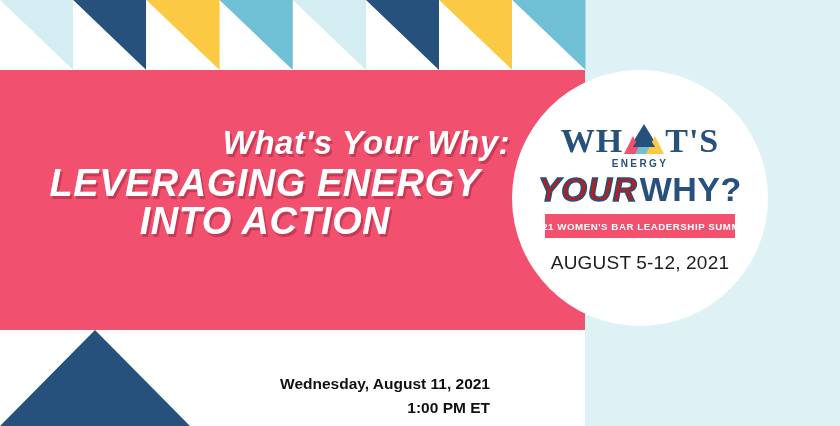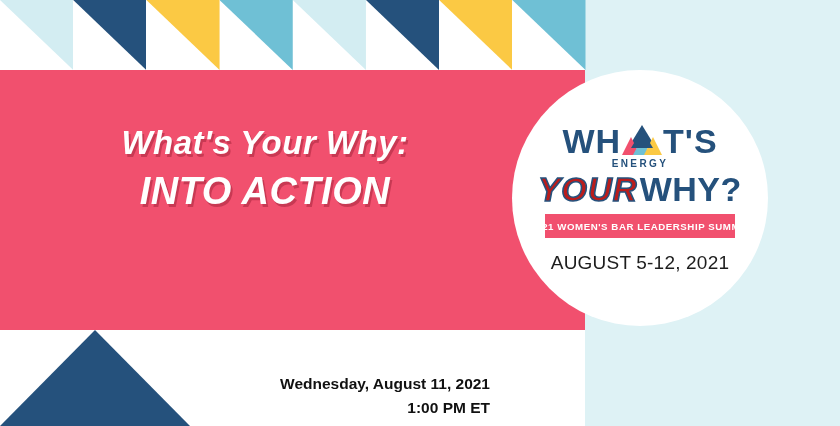--- a/index.html
+++ b/index.html
@@ -69,21 +69,22 @@
     font-style: italic;
     font-weight: bold;
     letter-spacing: 0.5px;
     text-shadow: 2px 3px 0 rgba(150,28,52,0.45);
     line-height: 1.02;
     z-index: 6;
   }
   .headline .line-1 {
     display: block;
     font-size: 33px;
-    margin-bottom: 12px;
+    margin-bottom: 4px;
+    text-align: right;
   }
   .headline .line-2,
   .headline .line-3 {
     display: block;
     font-size: 38px;
     letter-spacing: 0.5px;
   }
   
   .navy-tri {
     position: absolute;
@@ -131,20 +132,21 @@
     position: absolute;
     left: 0;
     top: 52px;
     width: 256px;
     text-align: center;
     color: #25517c;
     font-weight: bold;
     font-size: 34px;
     letter-spacing: 1px;
     white-space: nowrap;
+    font-family: Liberation Serif, serif;
   }
   .logo-row-1 .seg {
     display: inline-block;
     vertical-align: baseline;
   }
   .logo-mark {
     display: inline-block;
     position: relative;
     width: 40px;
     height: 31px;
@@ -252,20 +254,21 @@
       </div>
     <div class="tri-cell">
         <div class="tri" style="background:#6fc0d5"></div>
       </div>
   </div>
 
   <div class="pink-band"></div>
 
   <div class="headline">
     <span class="line-1">What's Your Why:</span>
+    <span class="line-2">LEVERAGING ENERGY</span>
     <span class="line-3">INTO ACTION</span>
   </div>
 
   <div class="navy-tri"></div>
 
   <div class="event-date">
     <span>Wednesday, August 11, 2021</span>
     <span>1:00 PM ET</span>
   </div>
 

